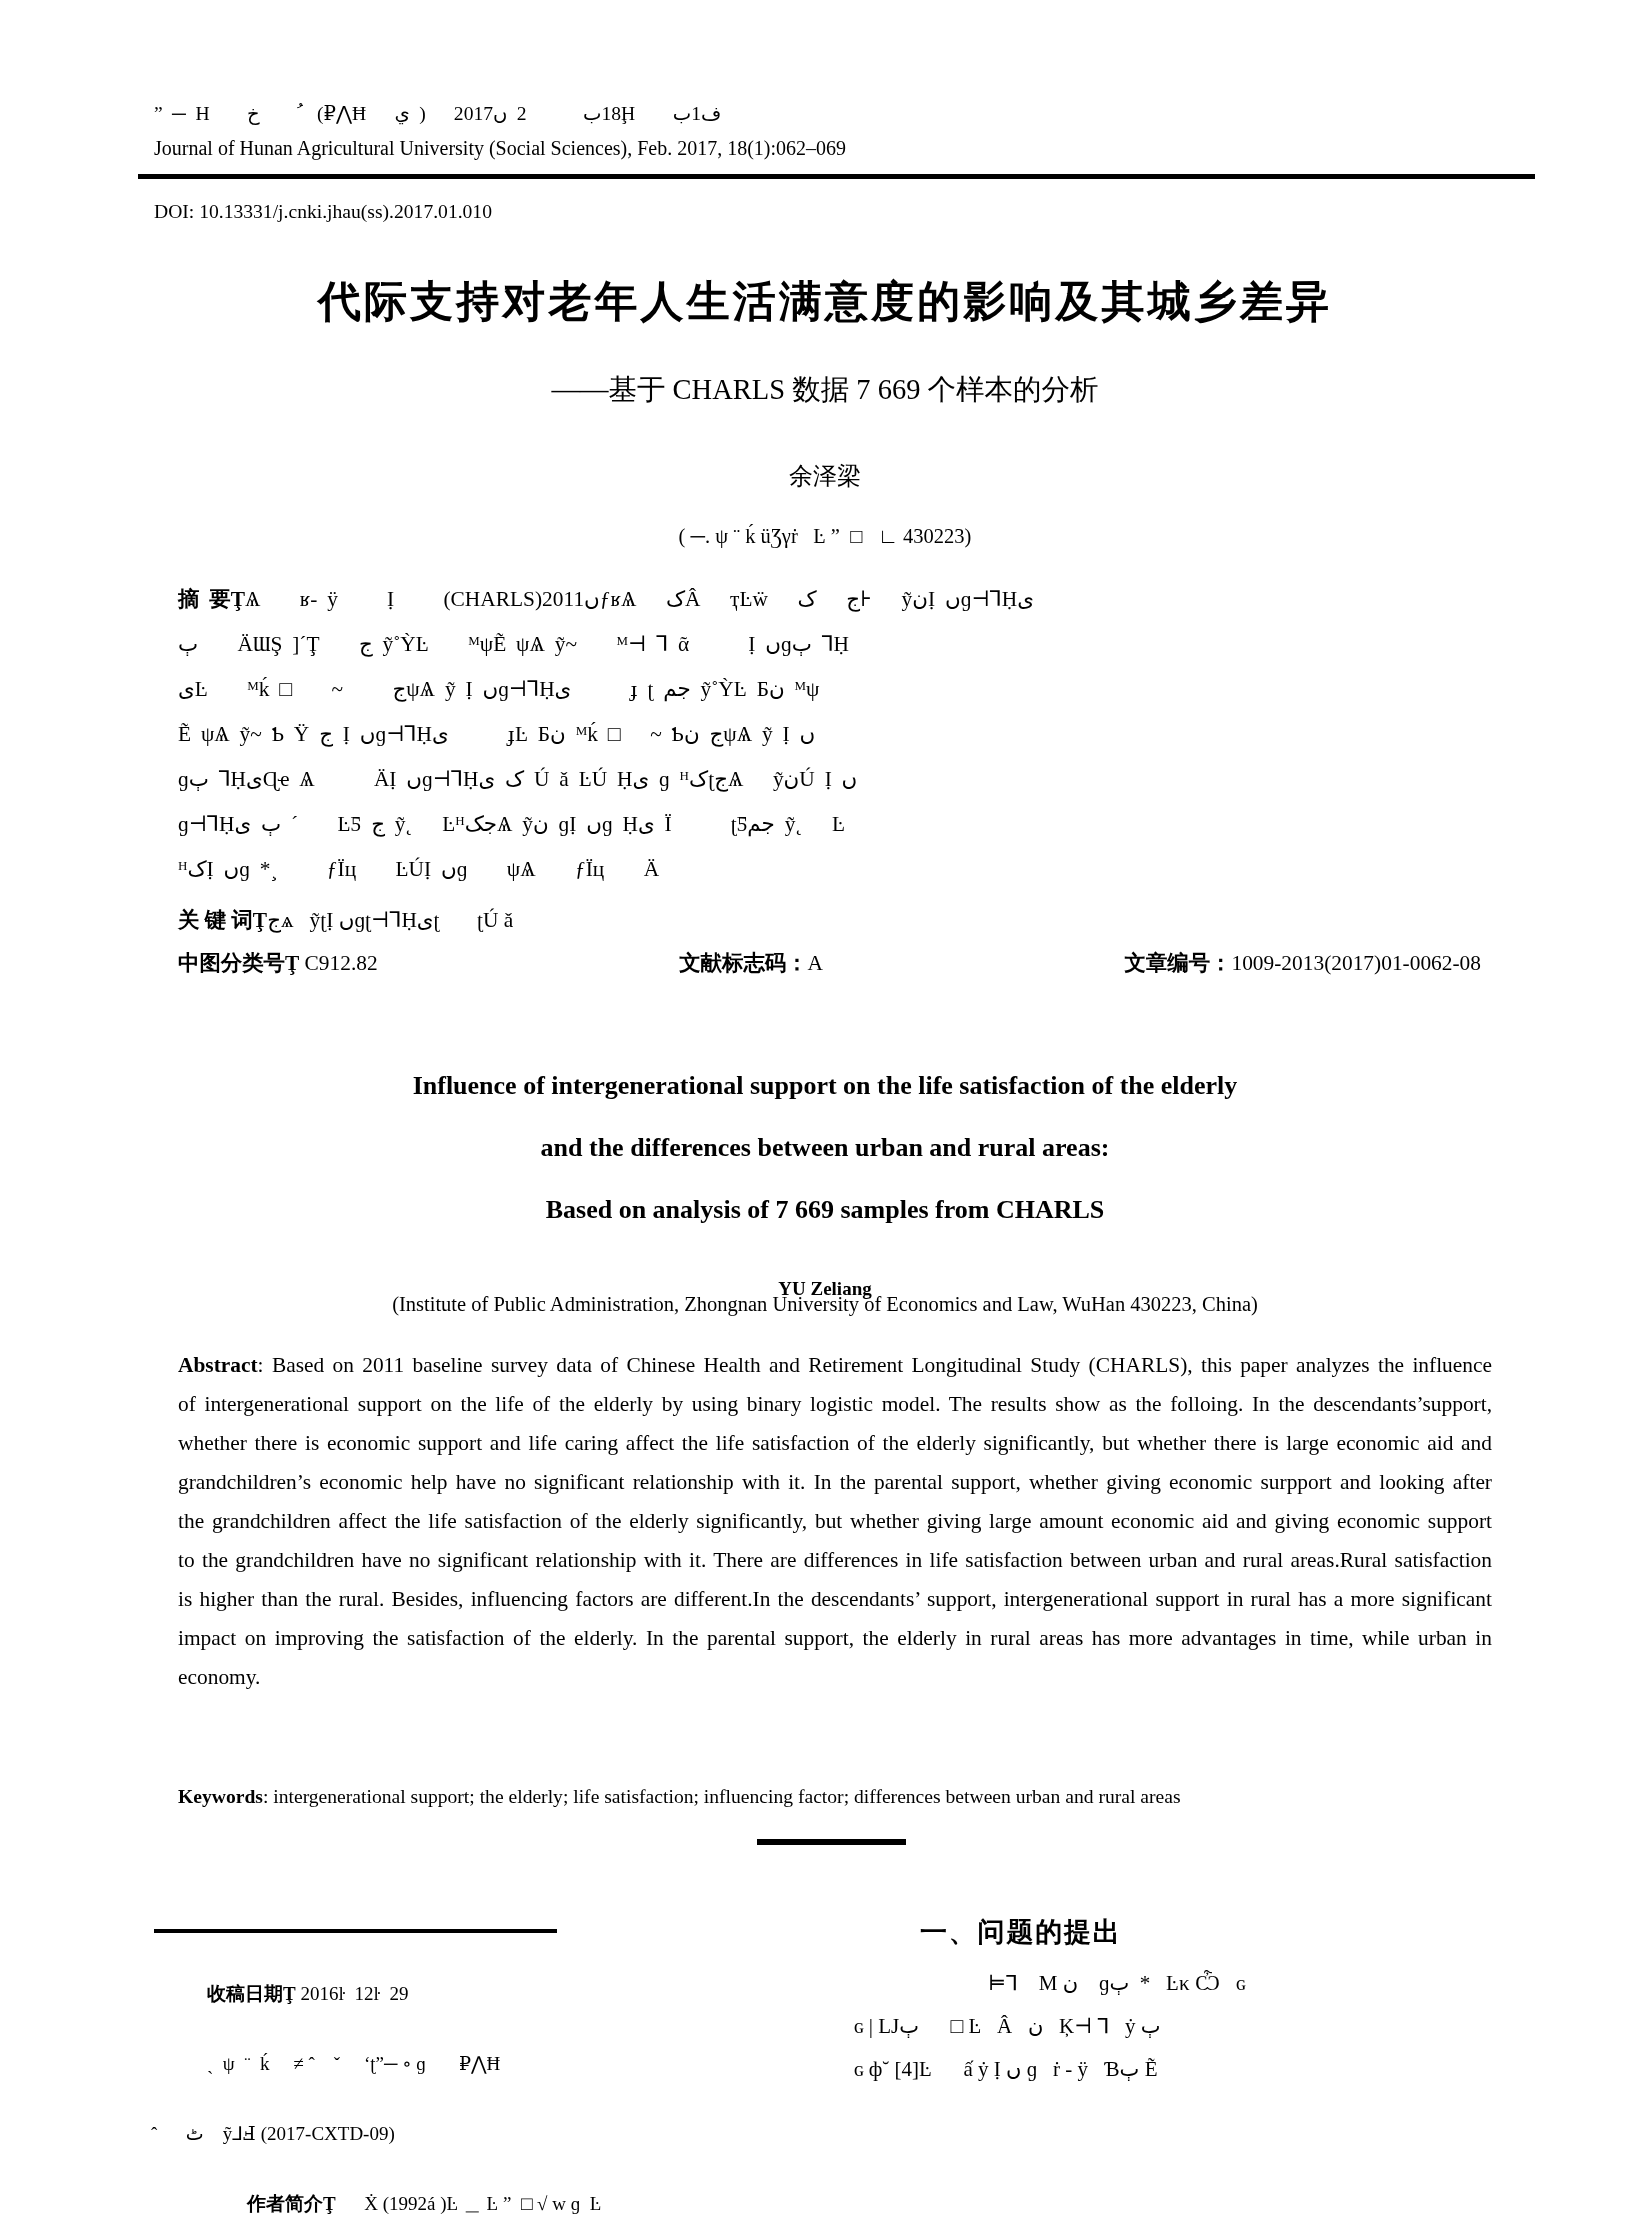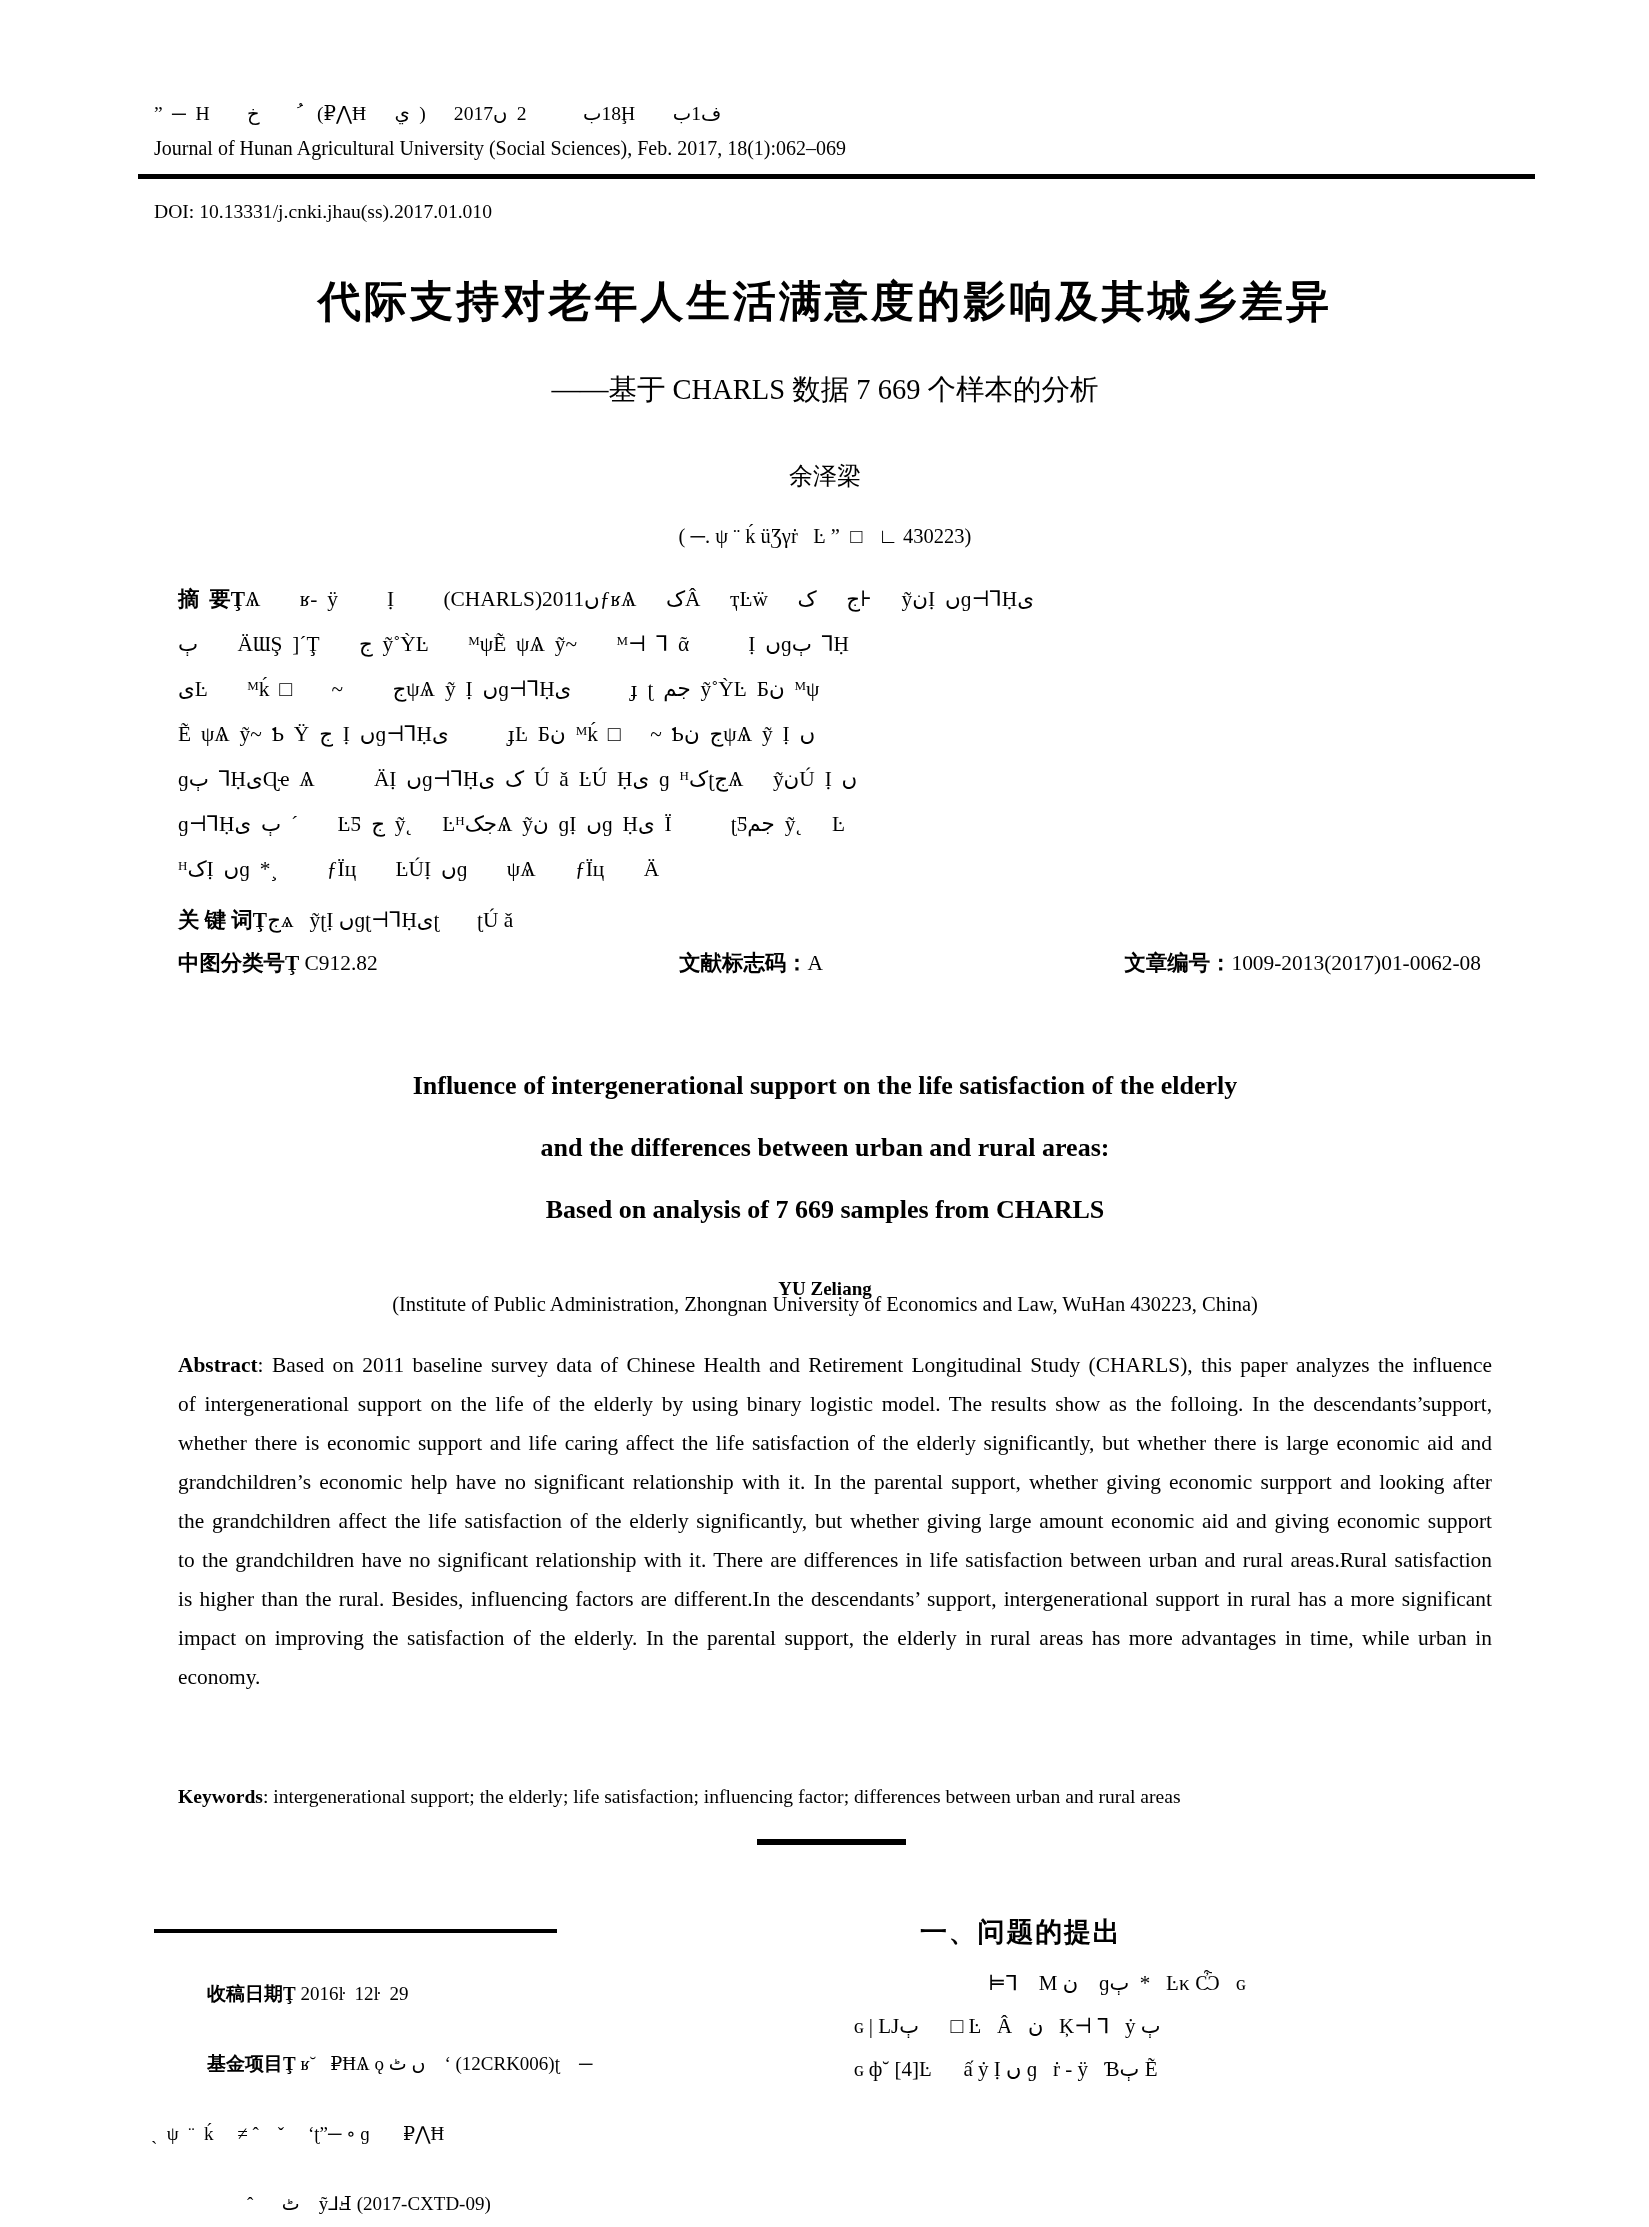--- a/index.html
+++ b/index.html
@@ -109,23 +109,20 @@
   </div>
 
   <div class="divider"></div>
 
   <div class="fn-rule"></div>
   <div class="fn-lines">
       <div class="fn-line">
       <span class="fn-label">收稿日期Ţ</span><span class="garbled"> 2016ŀ  12ŀ  29</span>
     </div>
       <div class="fn-line">
-      <span class="fn-label">基金项目Ţ</span><span class="garbled"> ʁ˘   ₽ĦѦ ǫ ٹ ں    ʻ (12CRK006)ʈ    ─</span>
-    </div>
-      <div class="fn-line">
       <span class="fn-label"></span><span class="garbled">ˏ  ψ  ¨  ḱ     ≠ ˆ    ˇ     ʻʈ”─ ∘ ɡ       ₽⋀Ħ</span>
     </div>
       <div class="fn-line">
       <span class="fn-label"></span><span class="garbled">ˆ      ٹ    ỹ⅃Ⅎ (2017-CXTD-09)</span>
     </div>
       <div class="fn-line">
       <span class="fn-label">作者简介Ţ</span><span class="garbled">      Ẋ (1992á )Ŀ ＿ Ŀ ”  □ √ w ɡ  Ŀ</span>
     </div>
       <div class="fn-line">
       <span class="fn-label"></span><span class="garbled">≠ Ŀ    ≠˚       ᴴذ₽⋀□    Ä</span>

